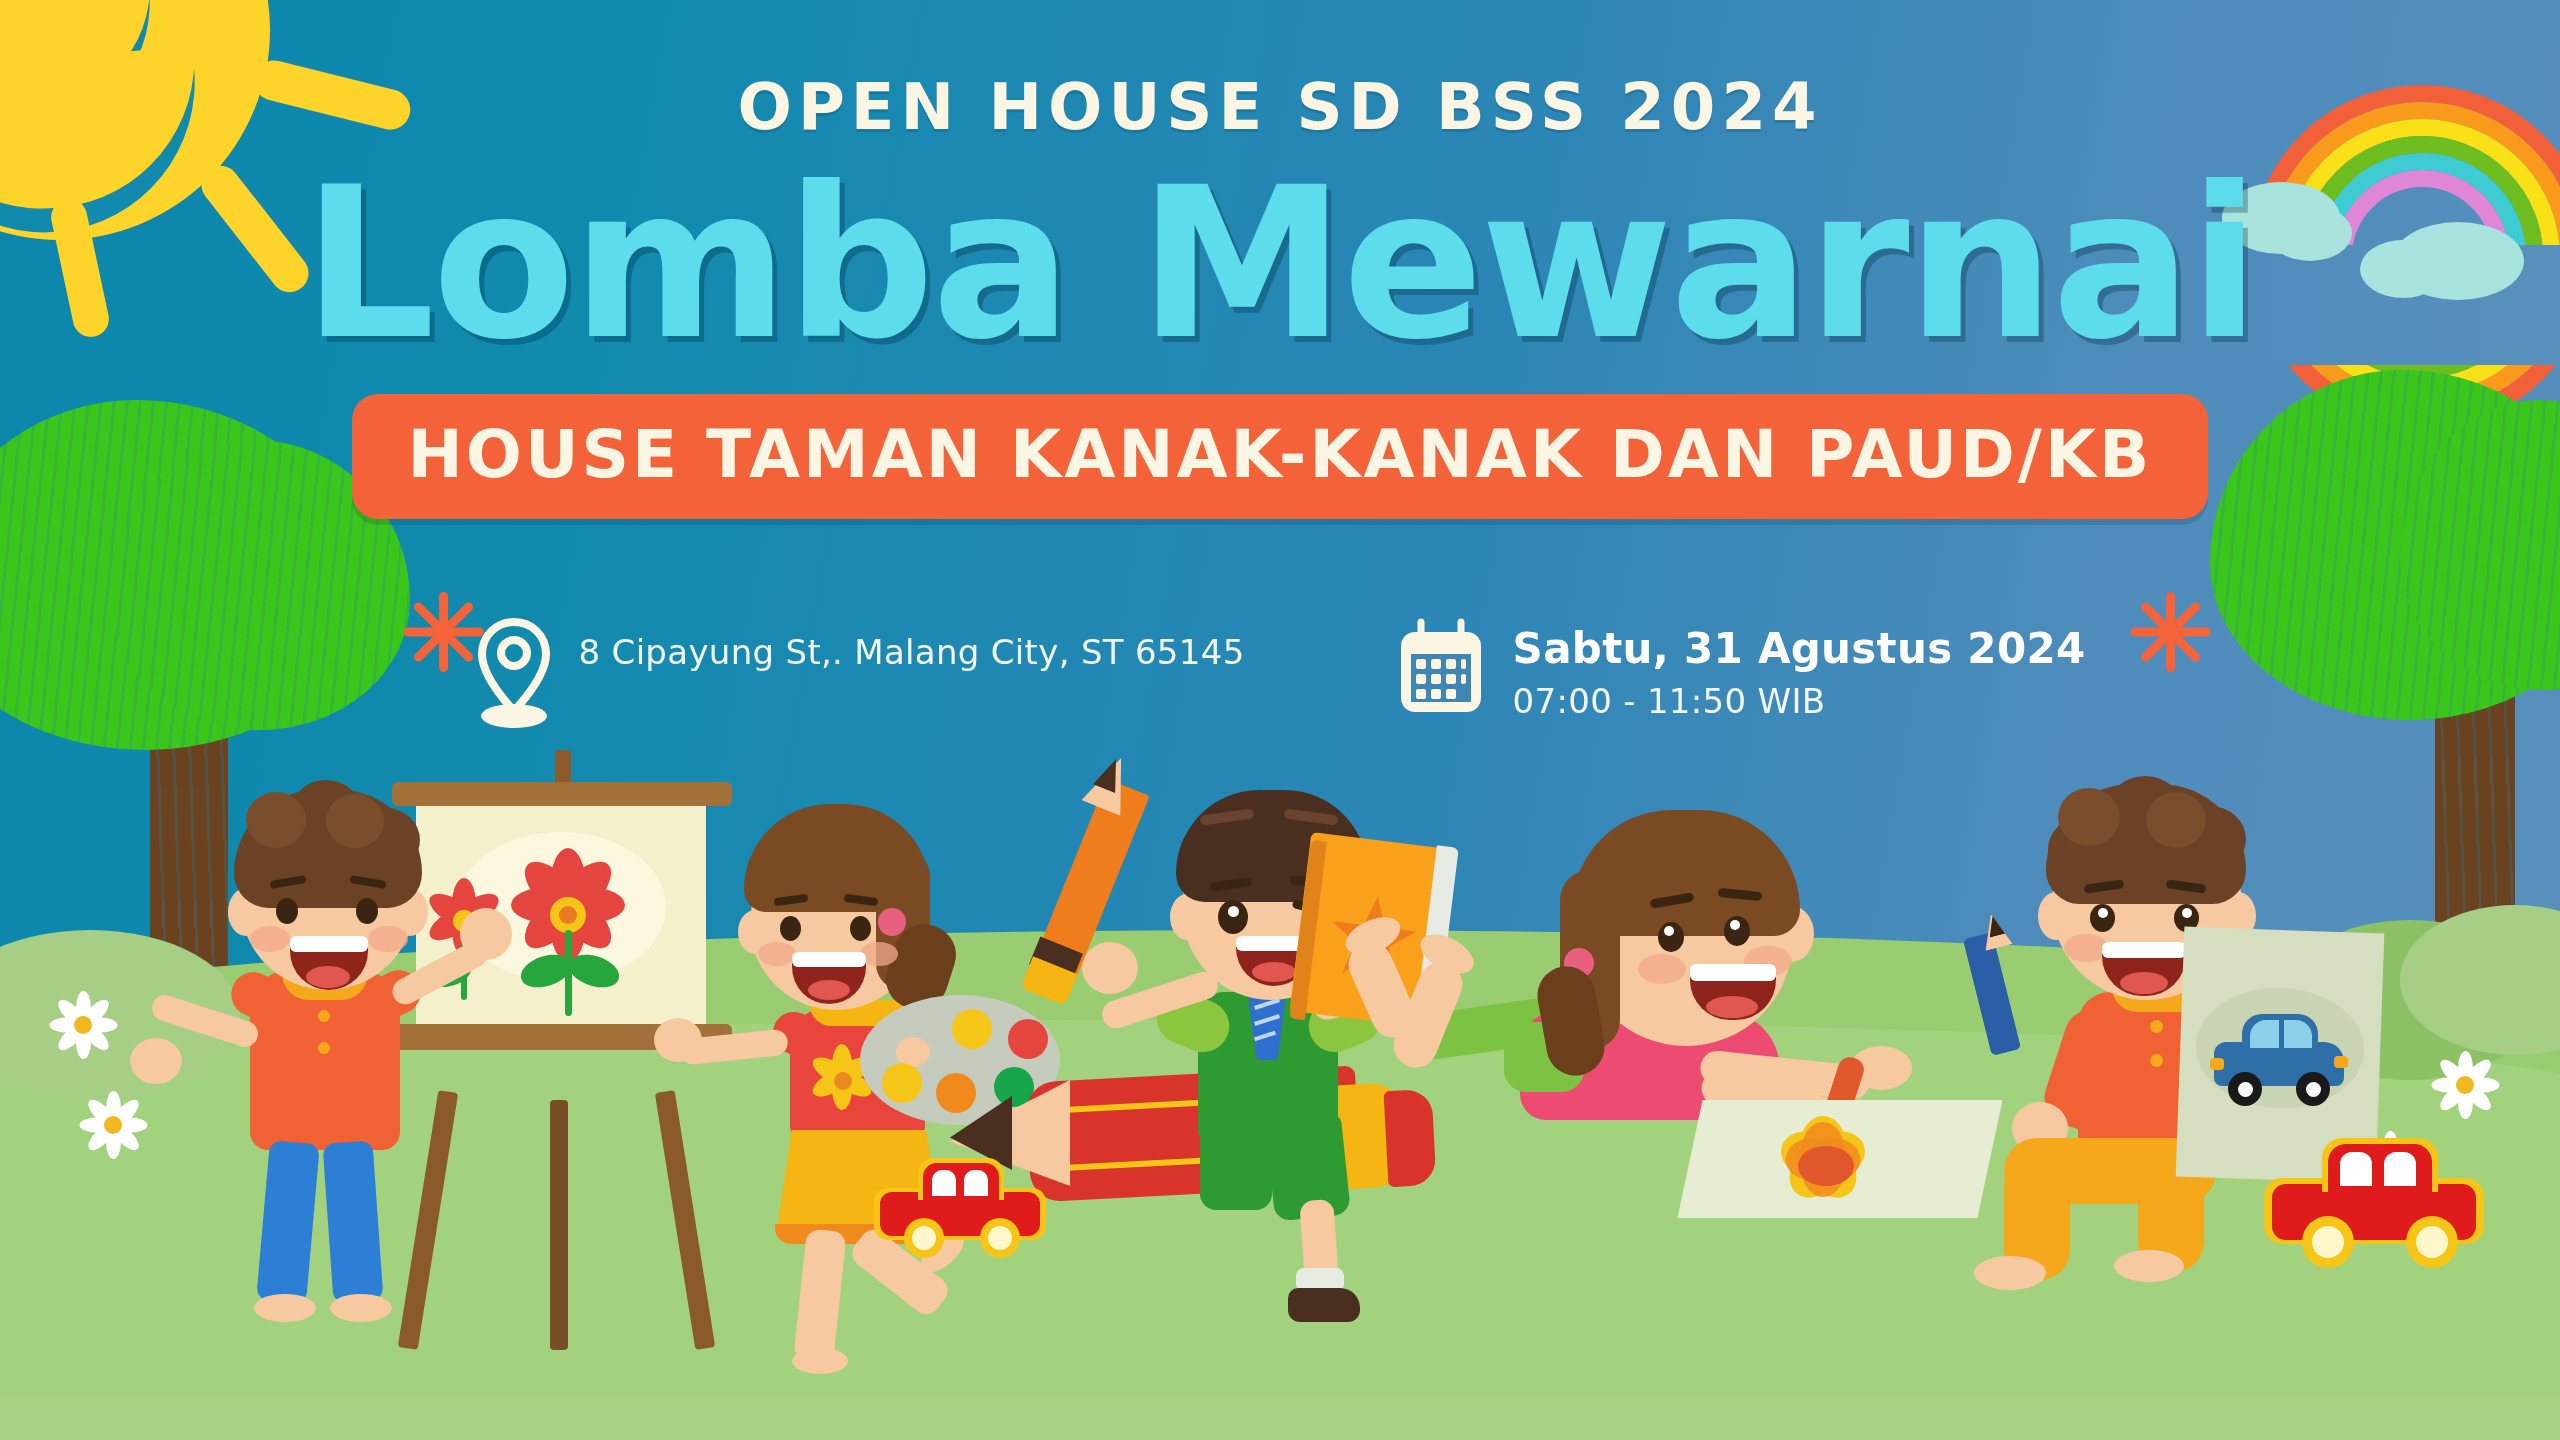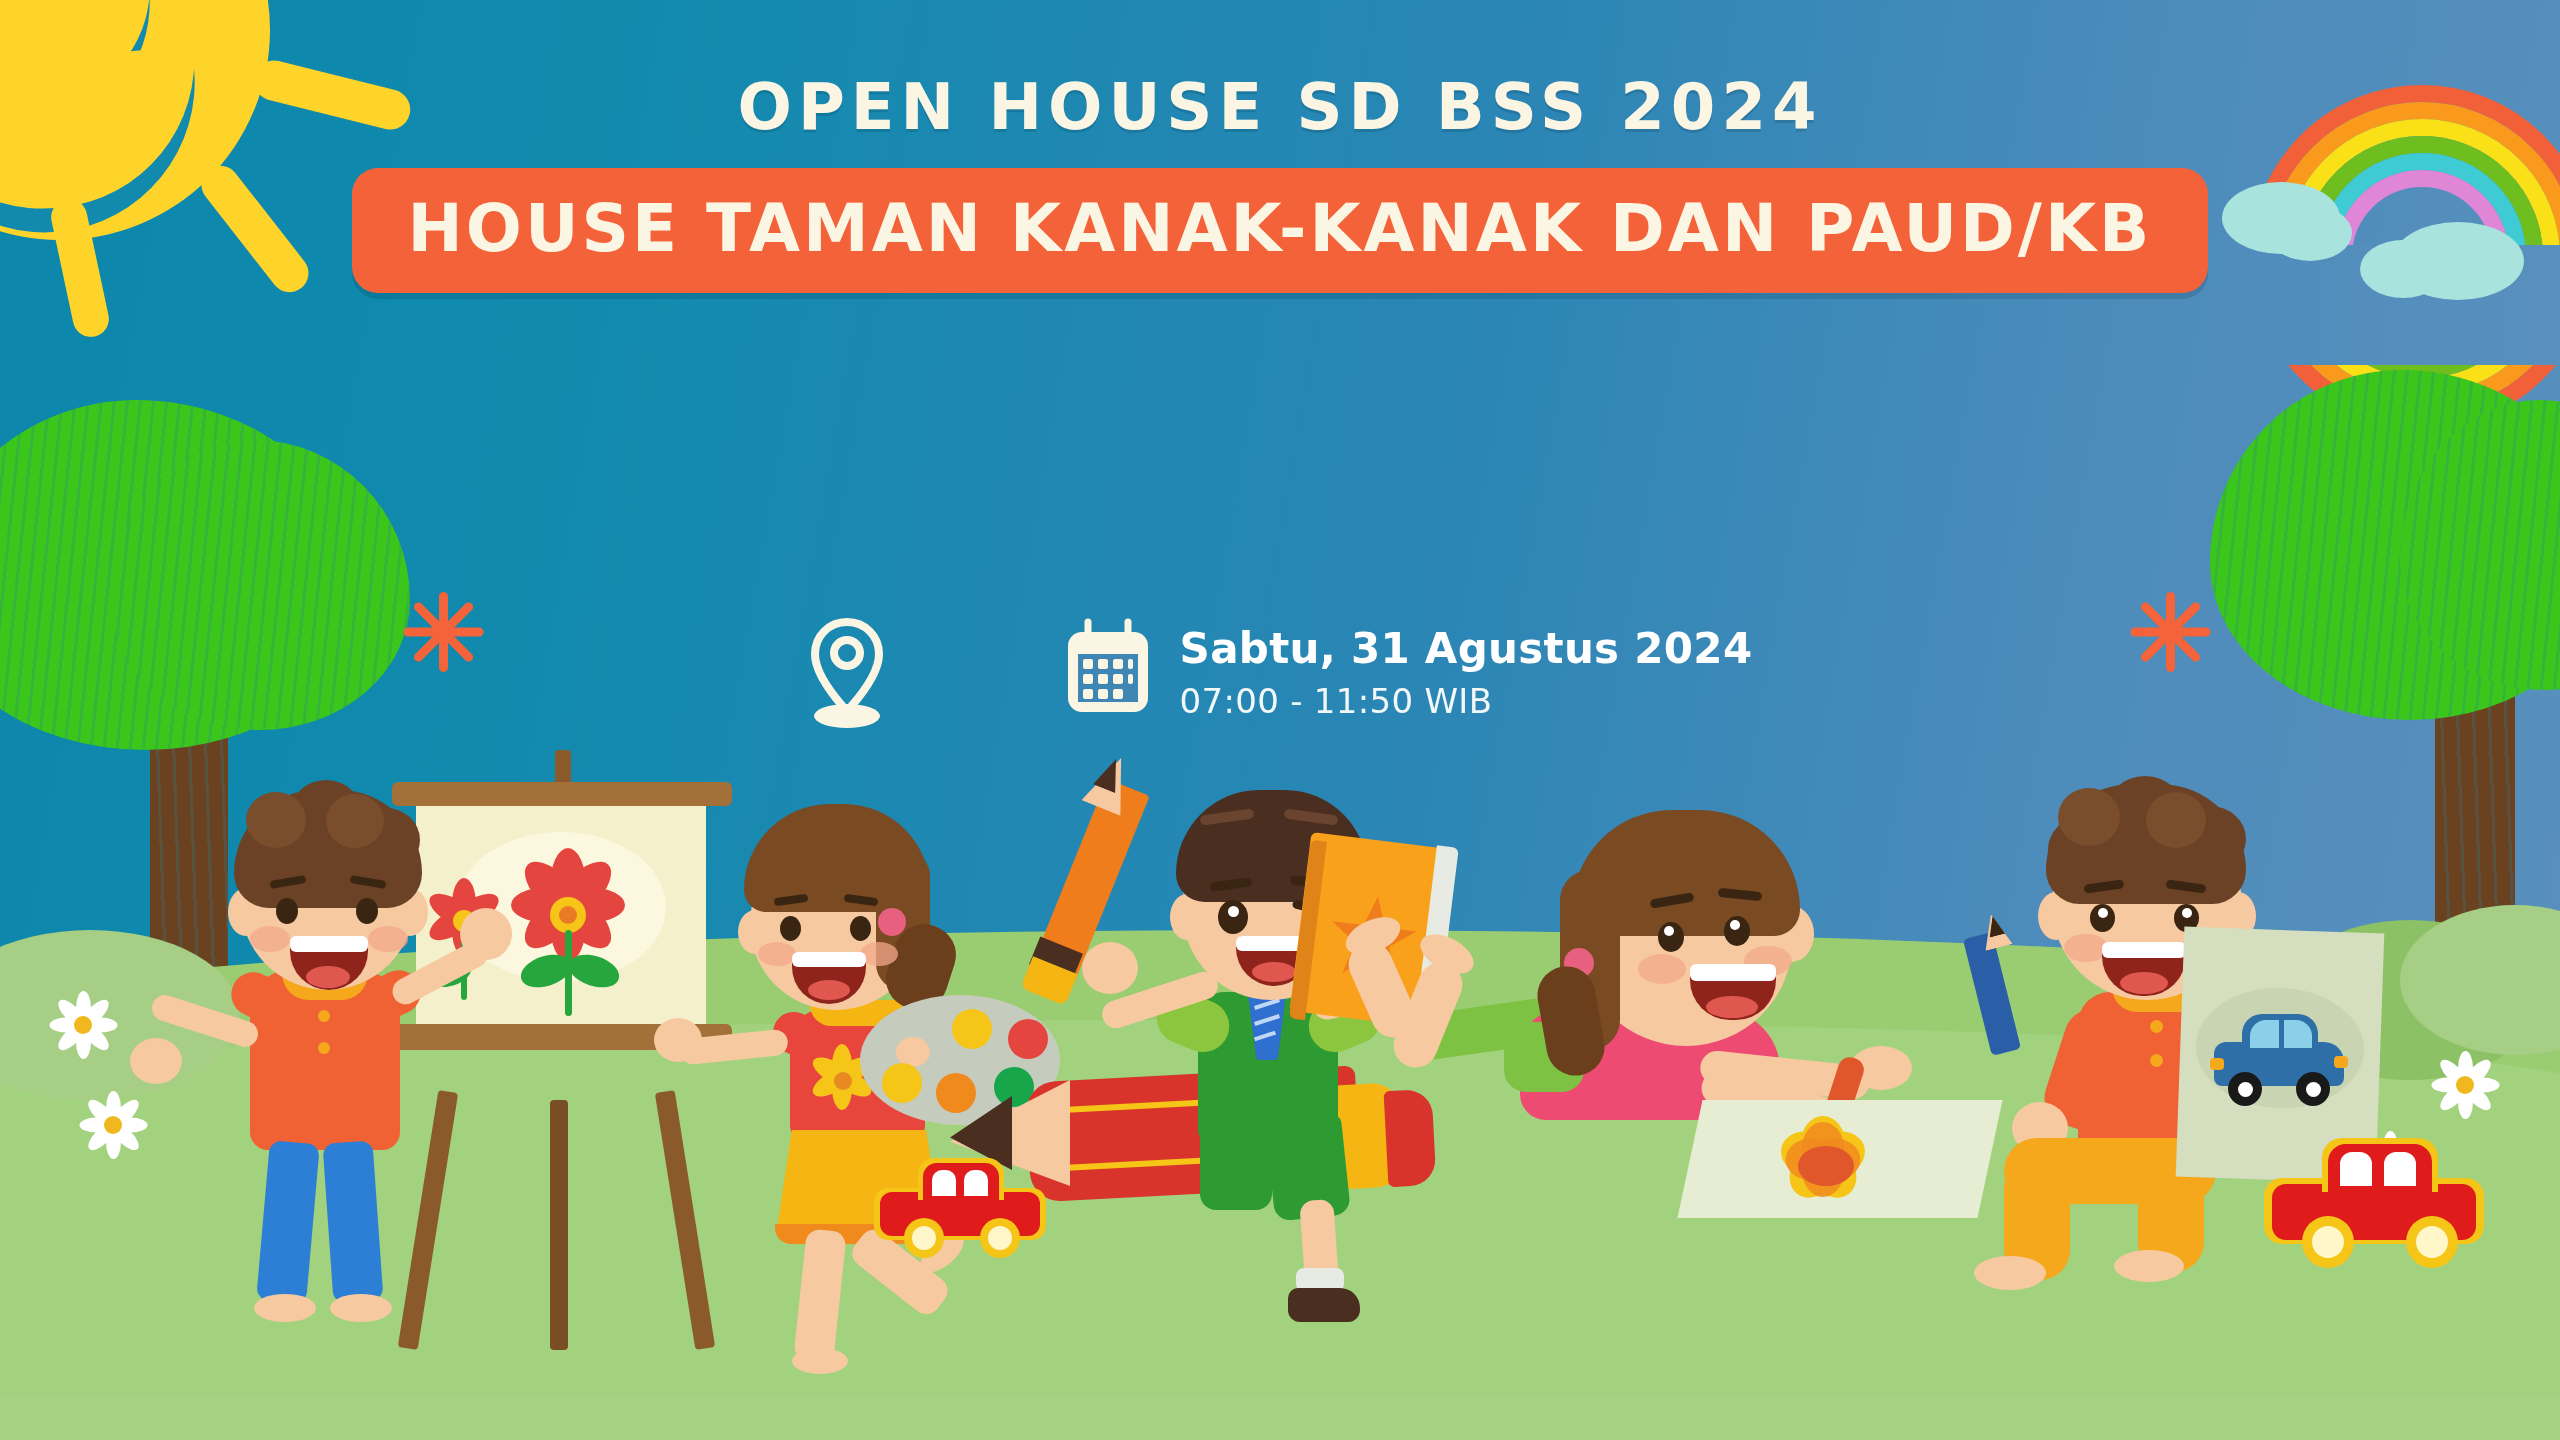--- a/index.html
+++ b/index.html
@@ -158,38 +158,40 @@
   </div>
   <div class="sparkle" style="left:2130px;top:592px;">
     <i style="transform:rotate(0deg)"></i>
       <i style="transform:rotate(45deg)"></i>
     <i style="transform:rotate(90deg)"></i>
       <i style="transform:rotate(135deg)"></i>
   </div>
 
   <div class="textwrap">
     <div class="kicker">OPEN HOUSE SD BSS 2024</div>
+    <div class="bigtitle">Lomba Mewarnai</div>
     <div class="ribbonRow">
       <div class="ribbon">
         <span>HOUSE TAMAN KANAK-KANAK DAN PAUD/KB</span>
       </div>
     </div>
   </div>
 
   <div class="inforow">
 
     <div class="infoitem">
       <div class="ico">
         <svg width="78" height="110" viewBox="0 0 78 110">
           <path d="M39 4C21 4 7 18 7 36c0 23 26 50 30 55 1 1 3 1 4 0 4-5 30-32 30-55C71 18 57 4 39 4z" fill="none" stroke="#FBF6E4" stroke-width="8"></path>
           <circle cx="39" cy="35" r="13" fill="none" stroke="#FBF6E4" stroke-width="8"></circle>
           <ellipse cx="39" cy="98" rx="33" ry="12" fill="#FBF6E4"></ellipse>
         </svg>
       </div>
       <div class="infotexts">
+        <div class="infoSub">8 Cipayung St,. Malang City, ST 65145</div>
       </div>
     </div>
 
     <div class="infoitem">
       <div class="ico">
         <svg width="92" height="100" viewBox="0 0 92 100">
           <rect x="6" y="14" width="80" height="80" rx="14" fill="#FBF6E4"></rect>
           <rect x="16" y="36" width="60" height="48" fill="#3E86B4"></rect>
           <path d="M26 4v18M66 4v18" stroke="#FBF6E4" stroke-width="7" stroke-linecap="round" fill="none"></path>
           <g fill="#FBF6E4">

